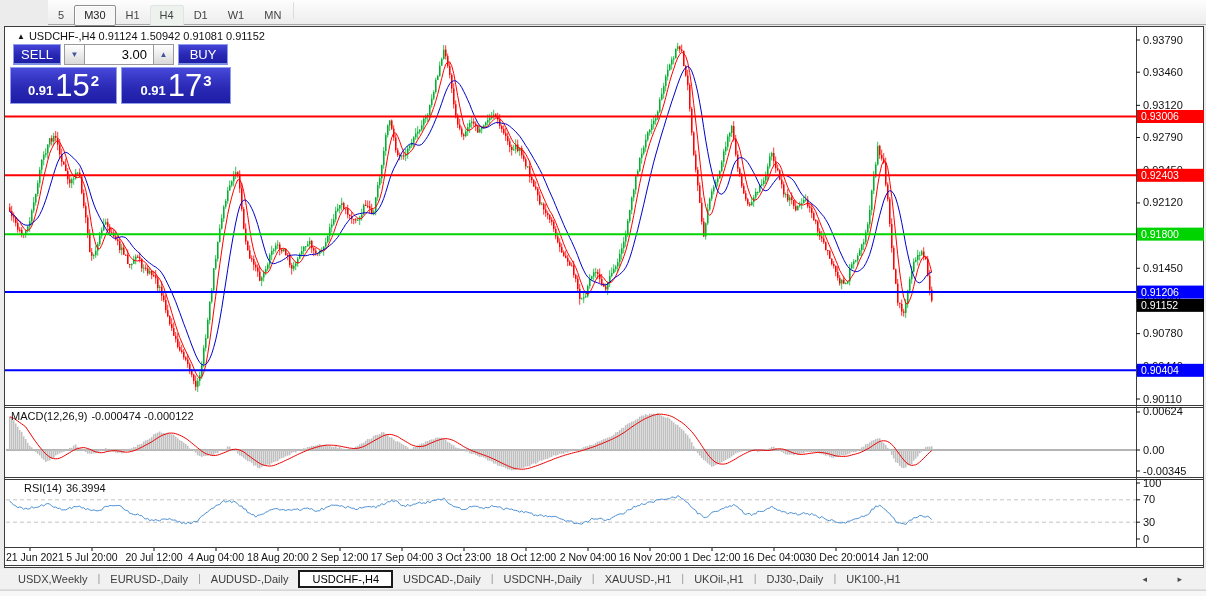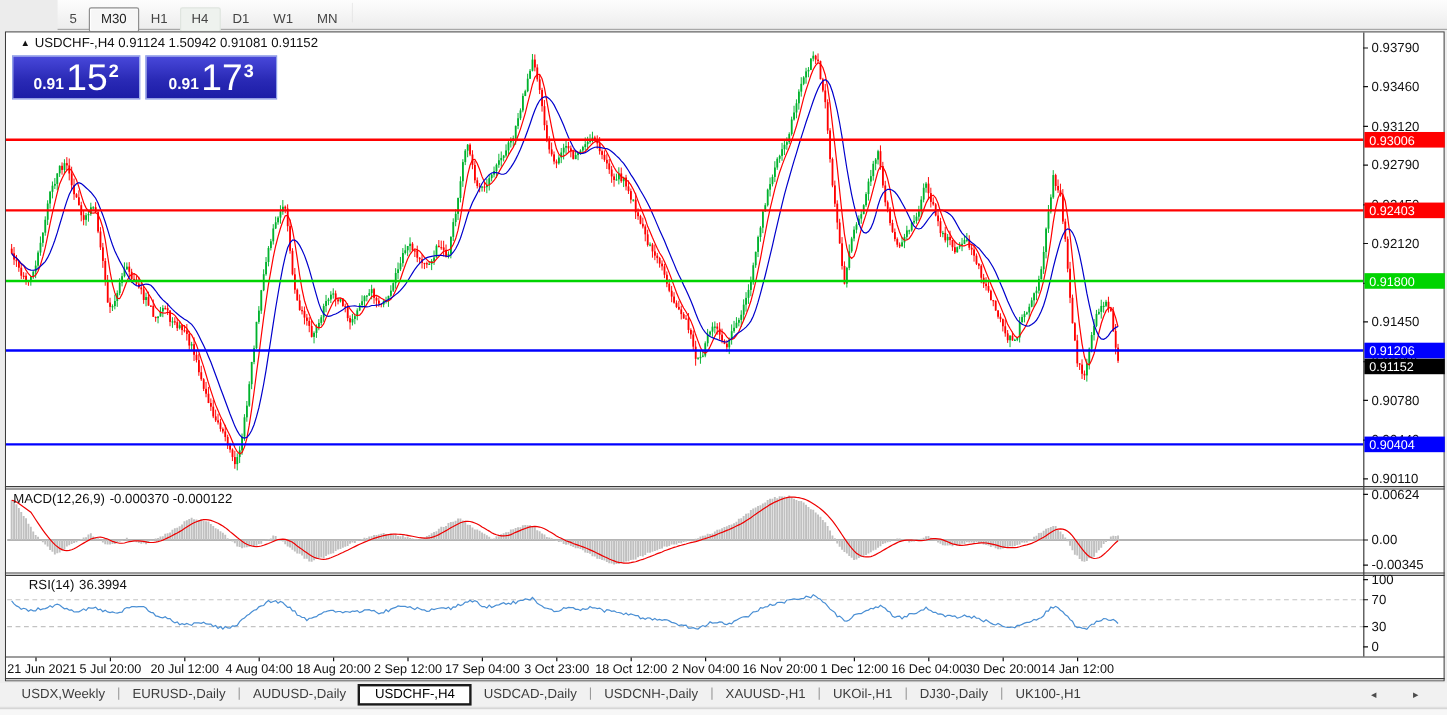--- a/index.html
+++ b/index.html
@@ -1570,36 +1570,43 @@
         <line x1="898" y1="548" x2="898" y2="551" stroke="#111"></line>
         <text x="898" y="561" text-anchor="middle">14 Jan 12:00</text>
       </g>
     </svg>
 
   <div class="ovl" id="title-line">
     <span class="tri">▲</span><span>USDCHF-,H4</span><span>0.91124</span><span>1.50942</span><span>0.91081</span><span>0.91152</span>
   </div>
 
   <div class="ovl" id="trade-panel">
+    <div id="trade-row1">
+      <div class="tbtn" id="sell-btn">SELL</div>
+      <div class="spin" style="margin-left:3px">▼</div>
+      <input id="vol-input" readonly="" value="3.00" style="">
+      <div class="spin">▲</div>
+      <div class="tbtn" id="buy-btn">BUY</div>
+    </div>
     <div id="trade-row2">
       <div class="pricebox" id="sell-box">
         <span class="p-small">0.91</span>
         <span class="p-big">15</span>
         <span class="p-sup">2</span>
       </div>
       <div class="pricebox" id="buy-box">
         <span class="p-small">0.91</span>
         <span class="p-big">17</span>
         <span class="p-sup">3</span>
       </div>
     </div>
   </div>
 
   <div class="ovl" id="macd-label">
-    <span>MACD(12,26,9)</span><span>-0.000370 -0.000122</span>
+    <span>MACD(12,26,9)</span><span>-0.000474 -0.000122</span>
   </div>
   <div class="ovl" id="rsi-label">
     <span>RSI(14)</span><span>36.3994</span>
   </div>
 </div>
 
 <div id="tabs"><span class="tab">USDX,Weekly</span><span class="tabsep">|</span><span class="tab">EURUSD-,Daily</span><span class="tabsep">|</span><span class="tab">AUDUSD-,Daily</span><span class="tab active">USDCHF-,H4</span><span class="tab">USDCAD-,Daily</span><span class="tabsep">|</span><span class="tab">USDCNH-,Daily</span><span class="tabsep">|</span><span class="tab">XAUUSD-,H1</span><span class="tabsep">|</span><span class="tab">UKOil-,H1</span><span class="tabsep">|</span><span class="tab">DJ30-,Daily</span><span class="tabsep">|</span><span class="tab">UK100-,H1</span></div>
 <div id="tab-arrows">◂ ▸</div>
 <div id="bottom-strip"></div>
 

